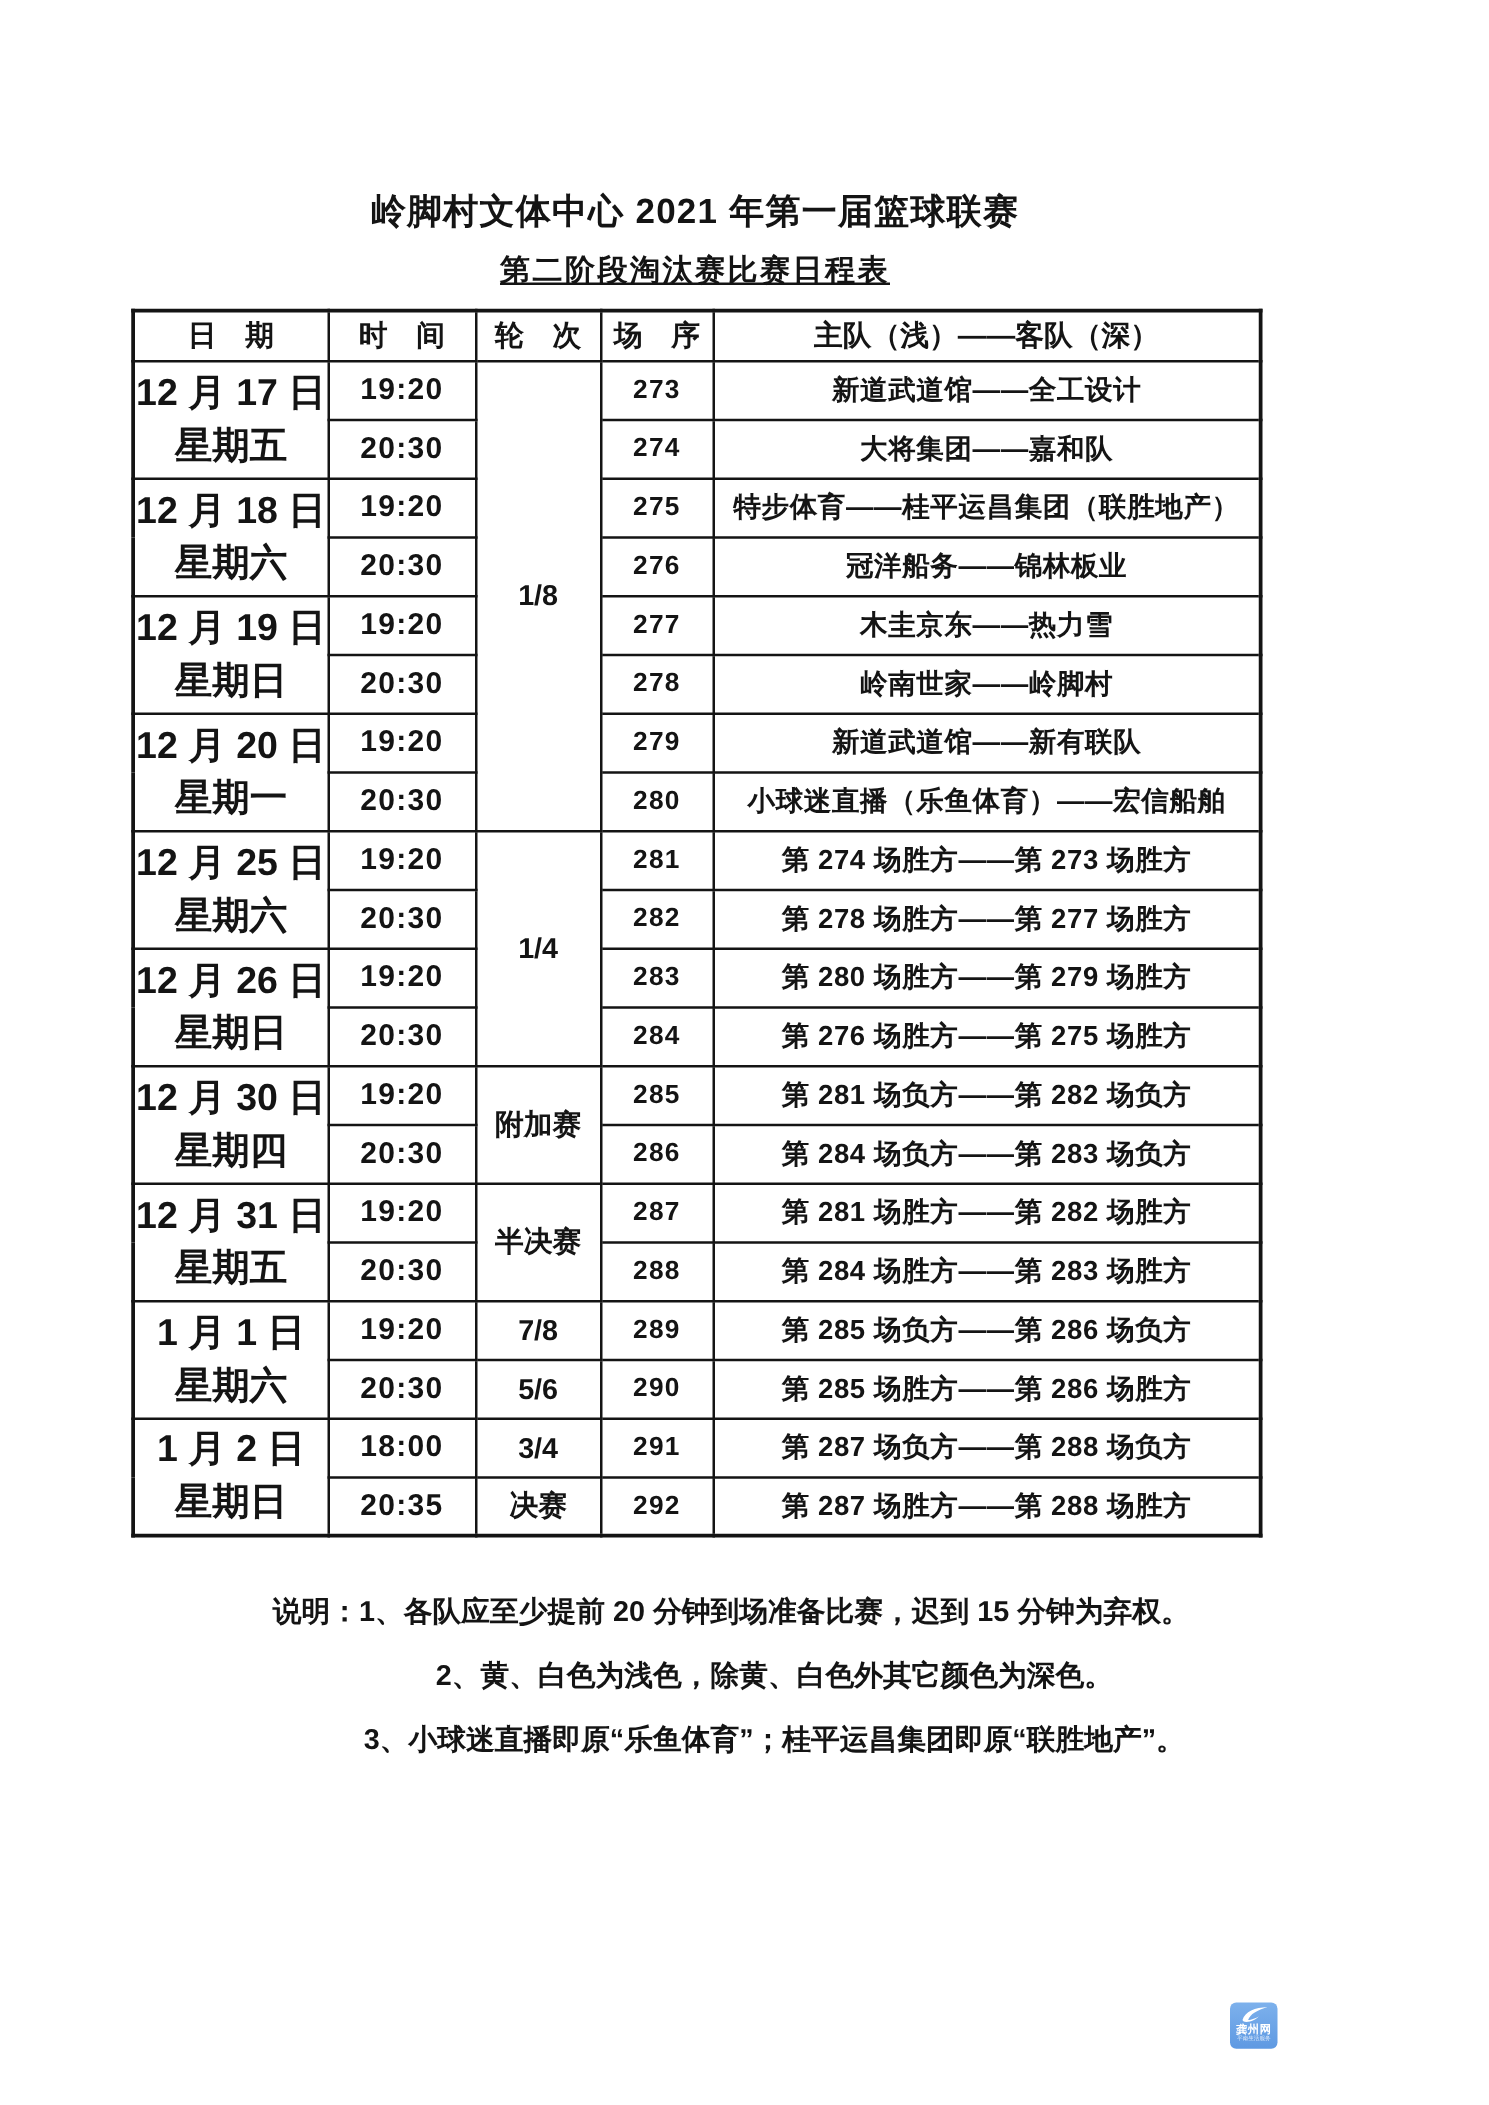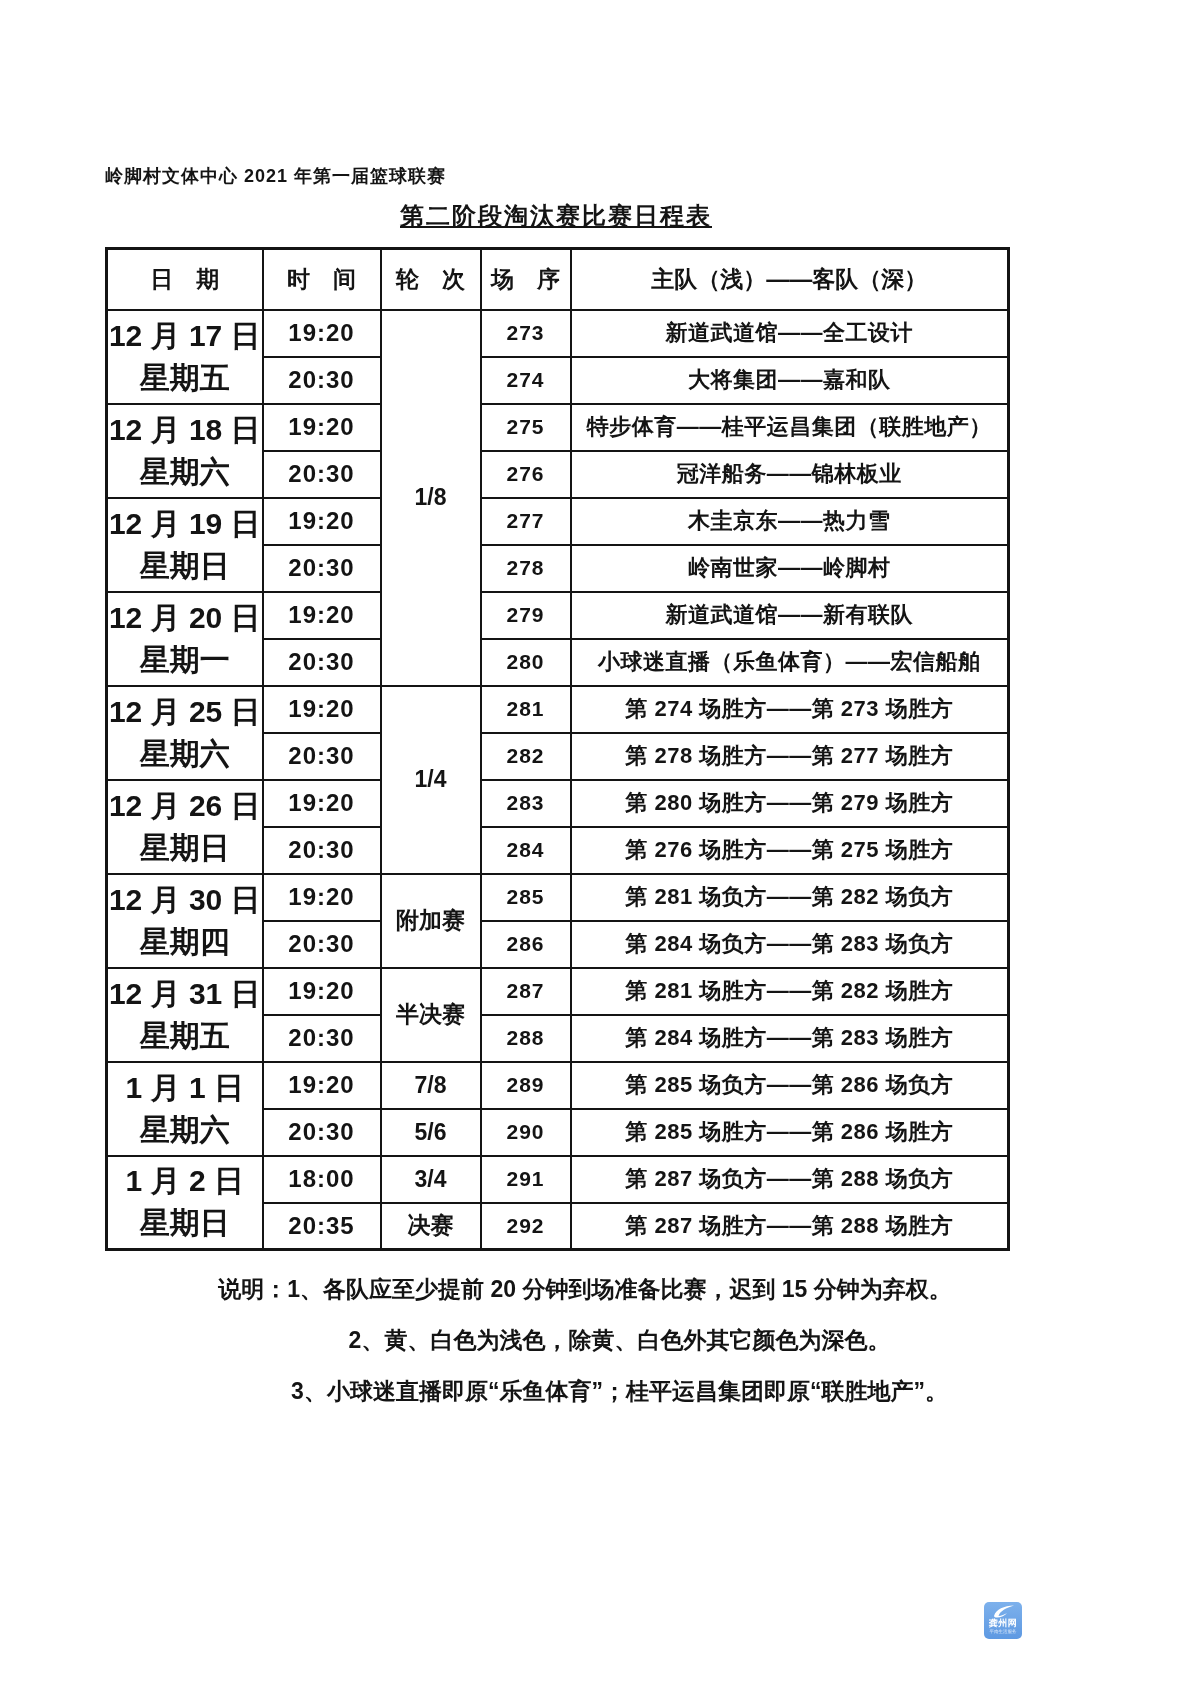--- a/index.html
+++ b/index.html
@@ -1,37 +1,37 @@
 <!DOCTYPE html>
 <html><head>
 <meta charset="utf-8">
 <style>
   html,body { margin:0; padding:0; background:#ffffff; }
   .page {
     position:relative; width:1191px; height:1684px; background:#ffffff;
     font-family:"Liberation Sans", sans-serif; color:#141414; overflow:hidden;
   }
   .title {
-    position:absolute; top:164px; left:105px; width:902px; text-align:left;
-    font-size:18px; font-weight:700; letter-spacing:1px; white-space:nowrap;
+    position:absolute; top:150px; left:105px; width:902px; text-align:center;
+    font-size:28px; font-weight:700; letter-spacing:1px; white-space:nowrap;
   }
   .subtitle {
     position:absolute; top:200px; left:105px; width:902px; text-align:center;
     font-size:24px; font-weight:700; letter-spacing:2px; white-space:nowrap;text-decoration:underline;
   }
   table.schedule {
     position:absolute; top:247px; left:105px; width:902px;
     border-collapse:collapse; table-layout:fixed;
     border:3px solid #141414;
   }
   .schedule th, .schedule td {
     border:2px solid #141414; text-align:center; vertical-align:middle;
     padding:0; overflow:hidden; white-space:nowrap;
   }
-  .schedule thead tr { height:61px; }
+  .schedule thead tr { height:40px; }
   .schedule tbody tr { height:47px; }
   .schedule th { font-size:23px; font-weight:700; }
   .c-date  { font-size:30px; font-weight:700; line-height:42px; }
   .c-time  { font-size:24px; font-weight:600; letter-spacing:1px; }
   .c-round { font-size:23px; font-weight:600; }
   .c-match { font-size:21px; font-weight:600; letter-spacing:1px; }
   .c-teams { font-size:22px; font-weight:600; letter-spacing:0.5px; }
   .notes {
     position:absolute; left:105px; top:1274px; width:960px;
     font-size:23px; font-weight:600; color:#141414;text-align:center;

